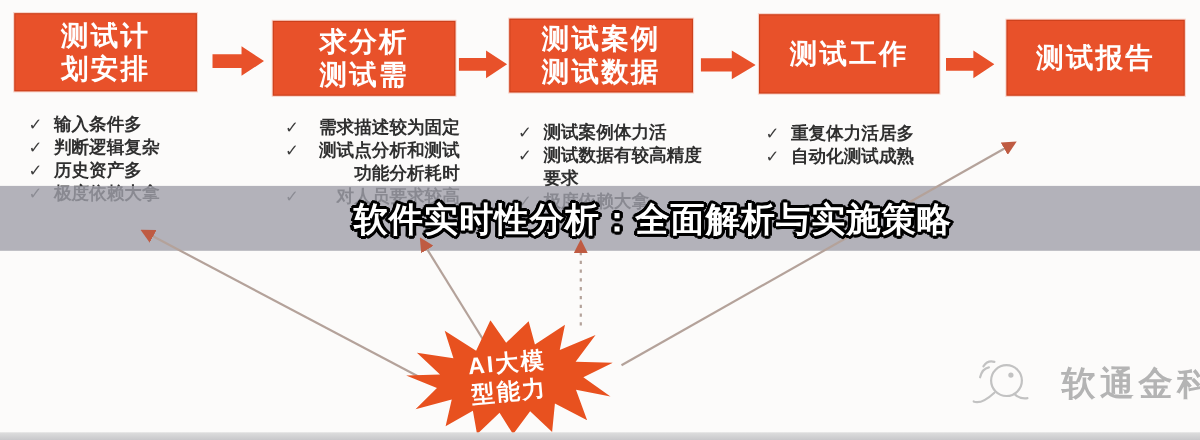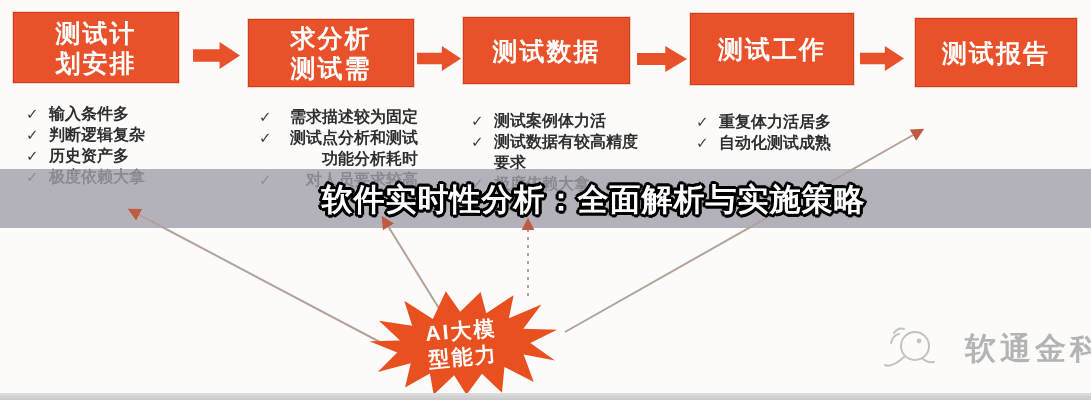--- a/index.html
+++ b/index.html
@@ -57,20 +57,21 @@
 
   <div class="step-box" style="left:13px;top:12px;width:164px;height:69px">
     <div class="step-line">测试计</div>
     <div class="step-line">划安排</div>
   </div>
   <div class="step-box" style="left:248px;top:19px;width:164px;height:66px">
     <div class="step-line">求分析</div>
     <div class="step-line">测试需</div>
   </div>
   <div class="step-box" style="left:463px;top:17px;width:165px;height:65px">
+    <div class="step-line">测试案例</div>
     <div class="step-line">测试数据</div>
   </div>
   <div class="step-box" style="left:690px;top:13px;width:162px;height:70px">
     <div class="step-line">测试工作</div>
   </div>
   <div class="step-box" style="left:915px;top:18px;width:160px;height:67px">
     <div class="step-line">测试报告</div>
   </div>
 
   <svg class="flow-arrow" style="left:193px;top:41px" width="47" height="29" viewBox="0 0 46 28" preserveAspectRatio="none">

